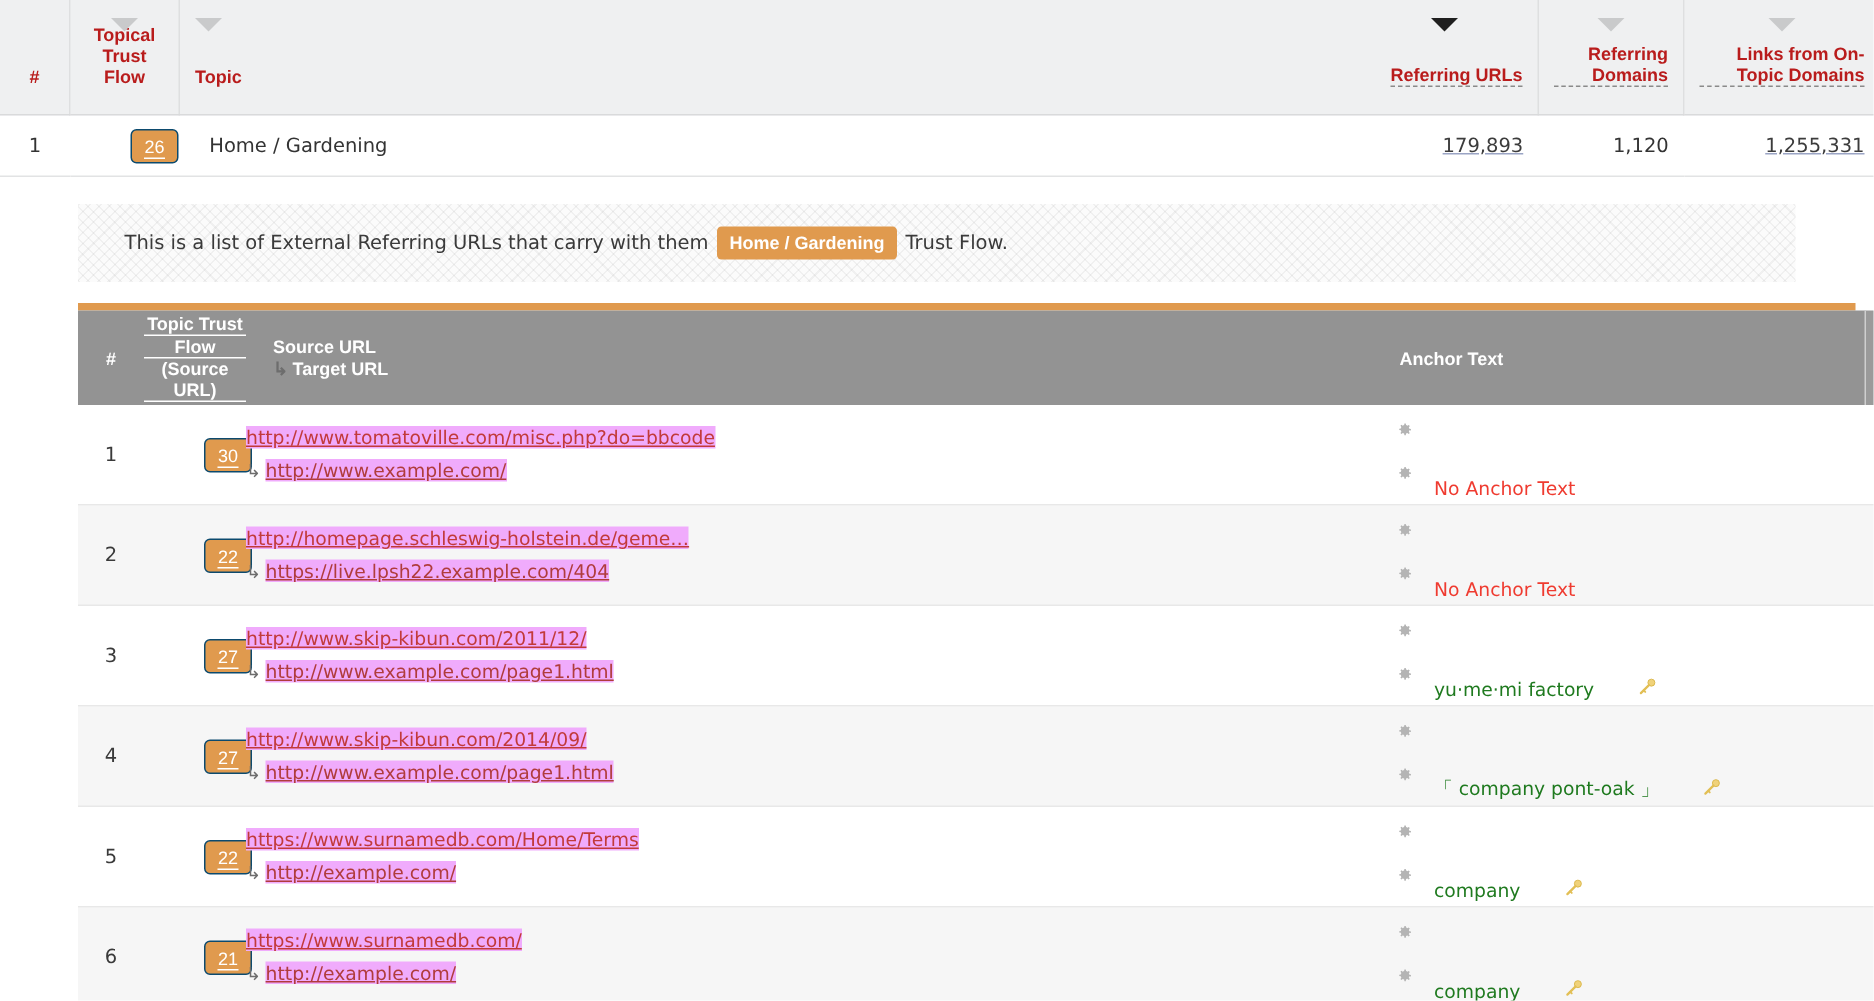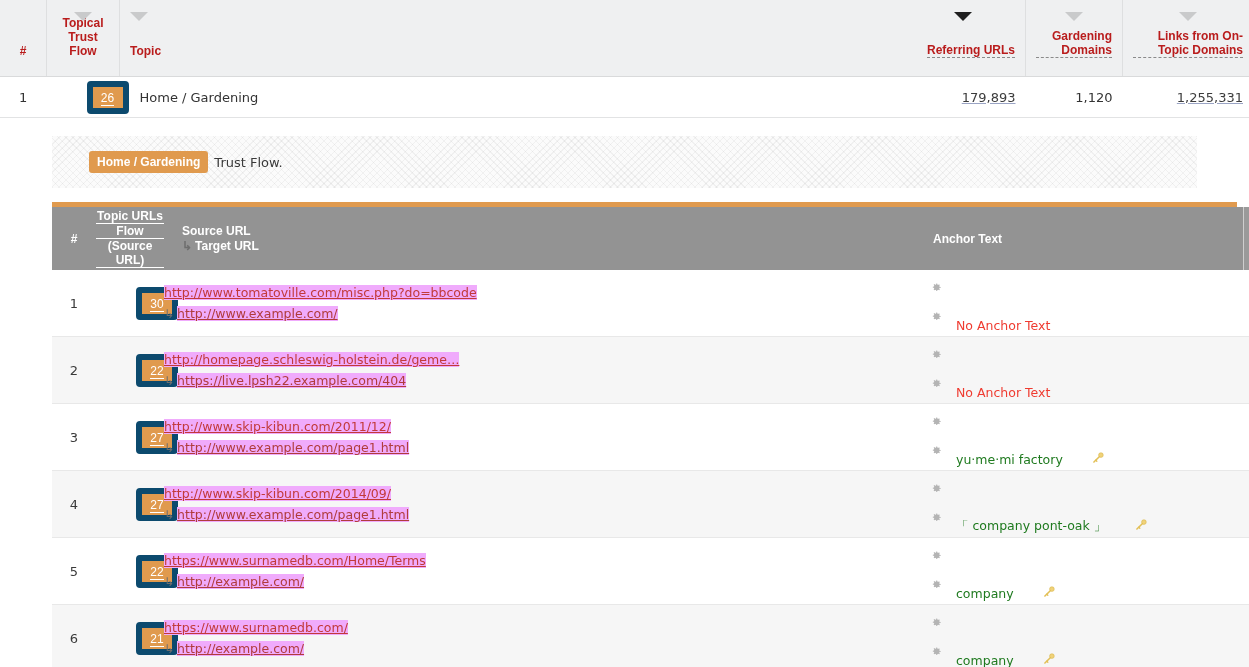--- a/index.html
+++ b/index.html
@@ -88,21 +88,21 @@
   .ttf-badge {
     display: inline-block;
     background: #e09a4e;
     color: #ffffff;
     font-size: 12px;
     line-height: 14px;
     border-radius: 4px;
     padding: 4px 8px 3px 8px;
     min-width: 14px;
     text-align: center;
-    border: 6px solid #0c4a6e;
+    border: 1px solid #0c4a6e;
     font-family: "Liberation Sans", sans-serif;
     margin-left: 40px;
   }
   .ttf-badge span { border-bottom: 1px solid #ffffff; }
 
   
   .banner-wrap {
     padding: 18px 52px 0 52px;
     box-sizing: border-box;
   }
@@ -247,21 +247,21 @@
       </th>
       <th class="col-rurl">
         <div class="th-inner" style="align-items:flex-end;">
           <span class="sort-arrow active ctr"></span>
           <span class="hdr-label dotted">Referring URLs</span>
         </div>
       </th>
       <th class="col-rdom">
         <div class="th-inner" style="align-items:flex-end;">
           <span class="sort-arrow ctr"></span>
-          <span class="hdr-label dotted" style="text-align:right;">Gardening Domains</span>
+          <span class="hdr-label dotted" style="text-align:right;">Referring Domains</span>
         </div>
       </th>
       <th class="col-lotd nobord">
         <div class="th-inner" style="align-items:flex-end;">
           <span class="sort-arrow ctr"></span>
           <span class="hdr-label dotted" style="text-align:right;">Links from On-Topic Domains</span>
         </div>
       </th>
     </tr>
   </thead>
@@ -278,35 +278,36 @@
       <td class="r">1,120</td>
       <td class="r">
         <a href="#" class="num-link">1,255,331</a>
       </td>
     </tr>
   </tbody>
 </table>
 
 <div class="banner-wrap">
   <div class="banner">
+    <span>This is a list of External Referring URLs that carry with them</span>
     <span class="topic-pill">Home / Gardening</span>
     <span>Trust Flow.</span>
   </div>
 </div>
 
 <div class="detail-wrap">
   <div class="detail-top-bar"></div>
   <table class="detail">
     <thead>
       <tr>
         <th class="d-hash">
           <span>#</span>
         </th>
         <th class="d-ttf">
-          <div class="hdr-underline">Topic URLs</div>
+          <div class="hdr-underline">Topic Trust</div>
           <div class="hdr-underline">Flow</div>
           <div class="hdr-underline">(Source URL)</div>
         </th>
         <th class="d-url">
           <div>Source URL</div>
           <div><span class="arrow-glyph">↳</span><span>Target URL</span></div>
         </th>
         <th class="d-anchor">
           <span>Anchor Text</span>
         </th>

